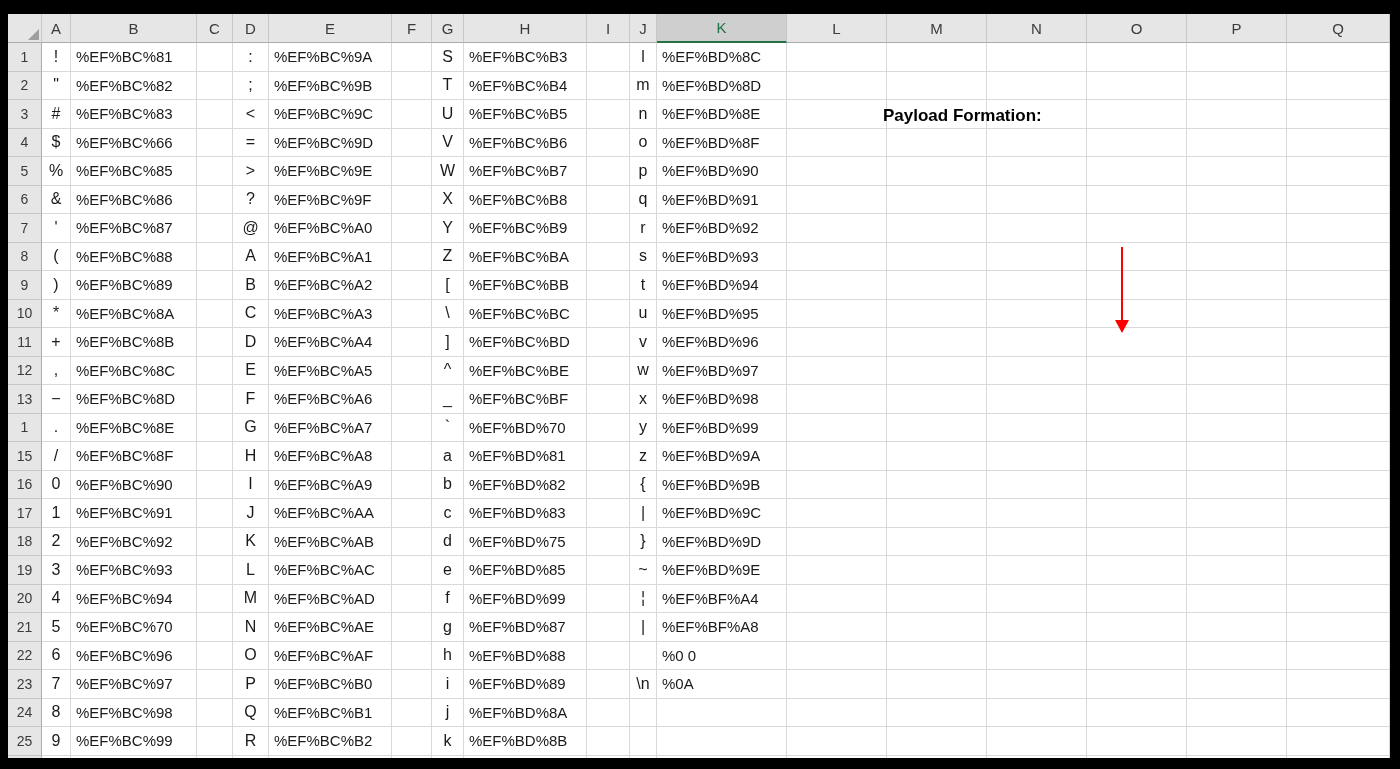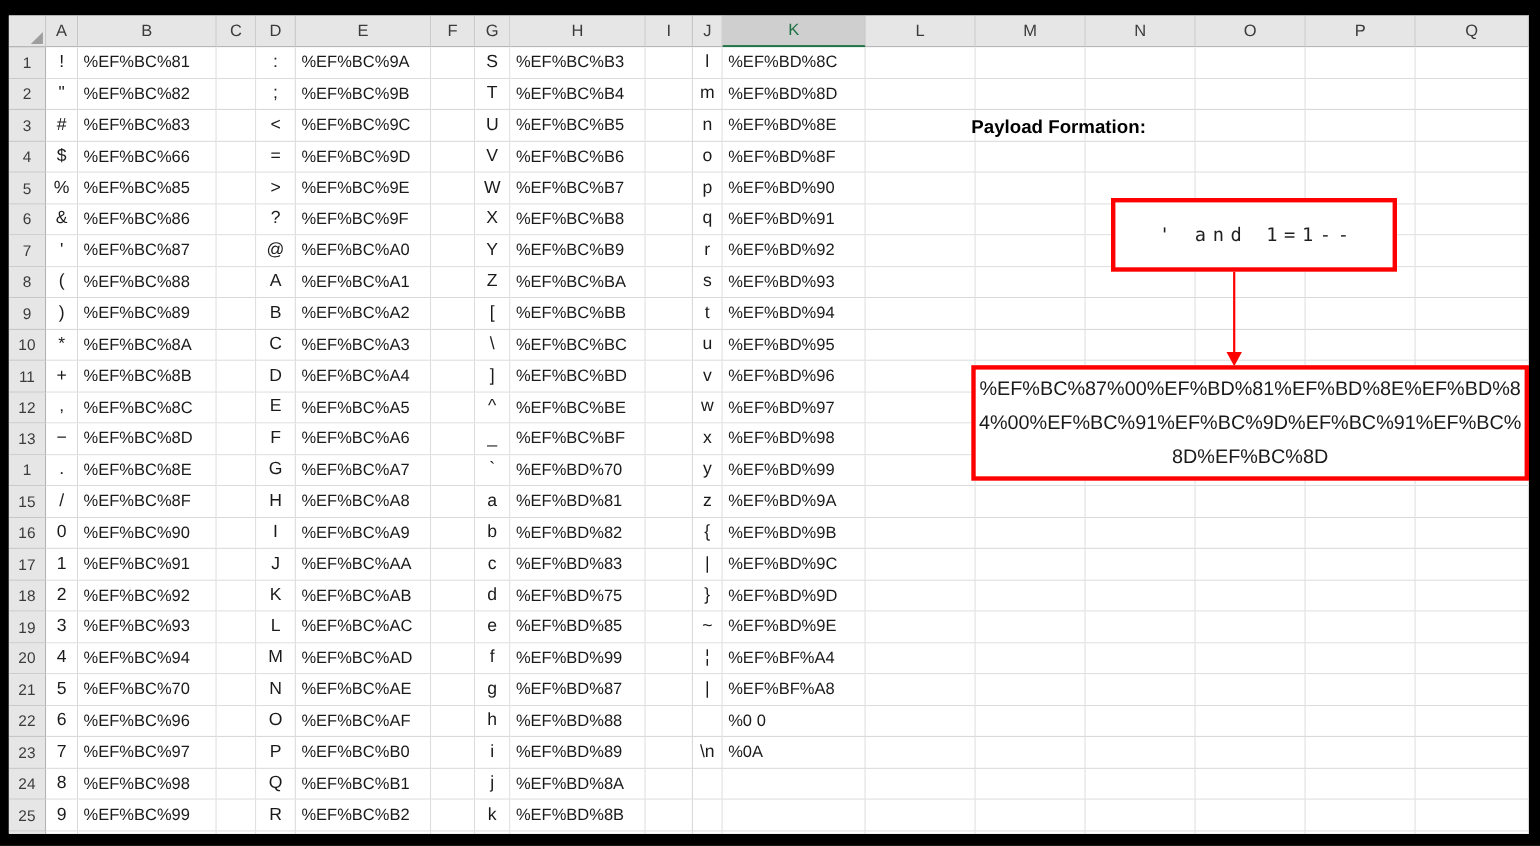--- a/index.html
+++ b/index.html
@@ -527,24 +527,18 @@
         <div class="c code"></div>
         <div class="c code"></div>
         <div class="c code"></div>
         <div class="c code"></div>
         <div class="c code"></div>
         <div class="c code"></div>
       </div>
 
     <div class="anno-title">Payload Formation:</div>
 
-    <div class="box1">
-      <span class="box1-text">' and 1=1--</span>
-    </div>
 
     <div class="arrow-line"></div>
     <div class="arrow-head"></div>
 
-    <div class="box2">
-      <div class="box2-text">%EF%BC%87%00%EF%BD%81%EF%BD%8E%EF%BD%84%00%EF%BC%91%EF%BC%9D%EF%BC%91%EF%BC%8D%EF%BC%8D</div>
-    </div>
   </div>
 </div>
 
 </body></html>

